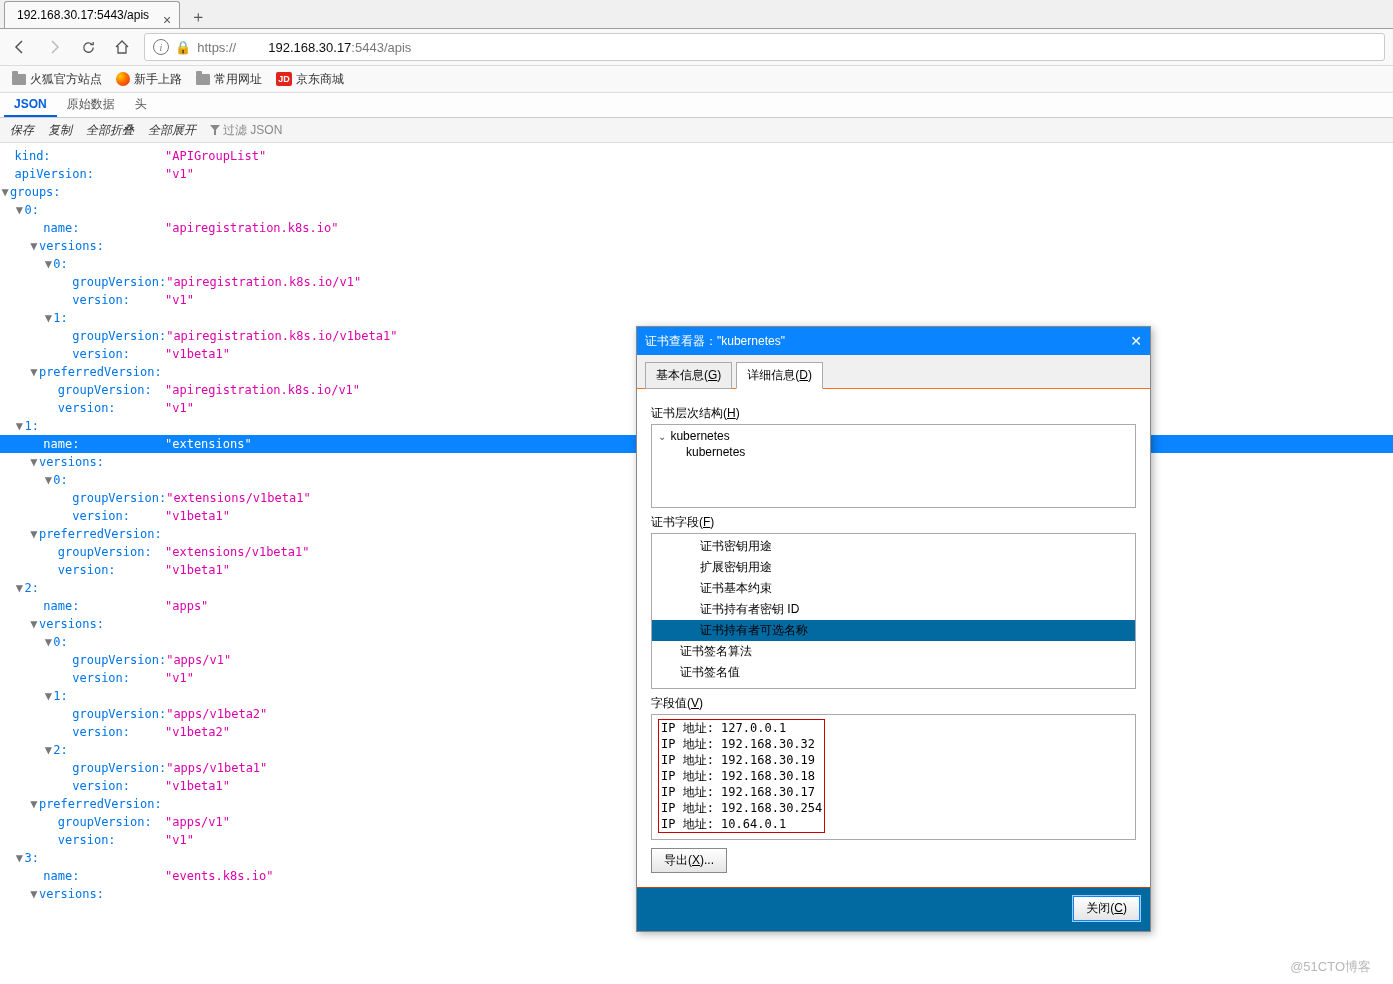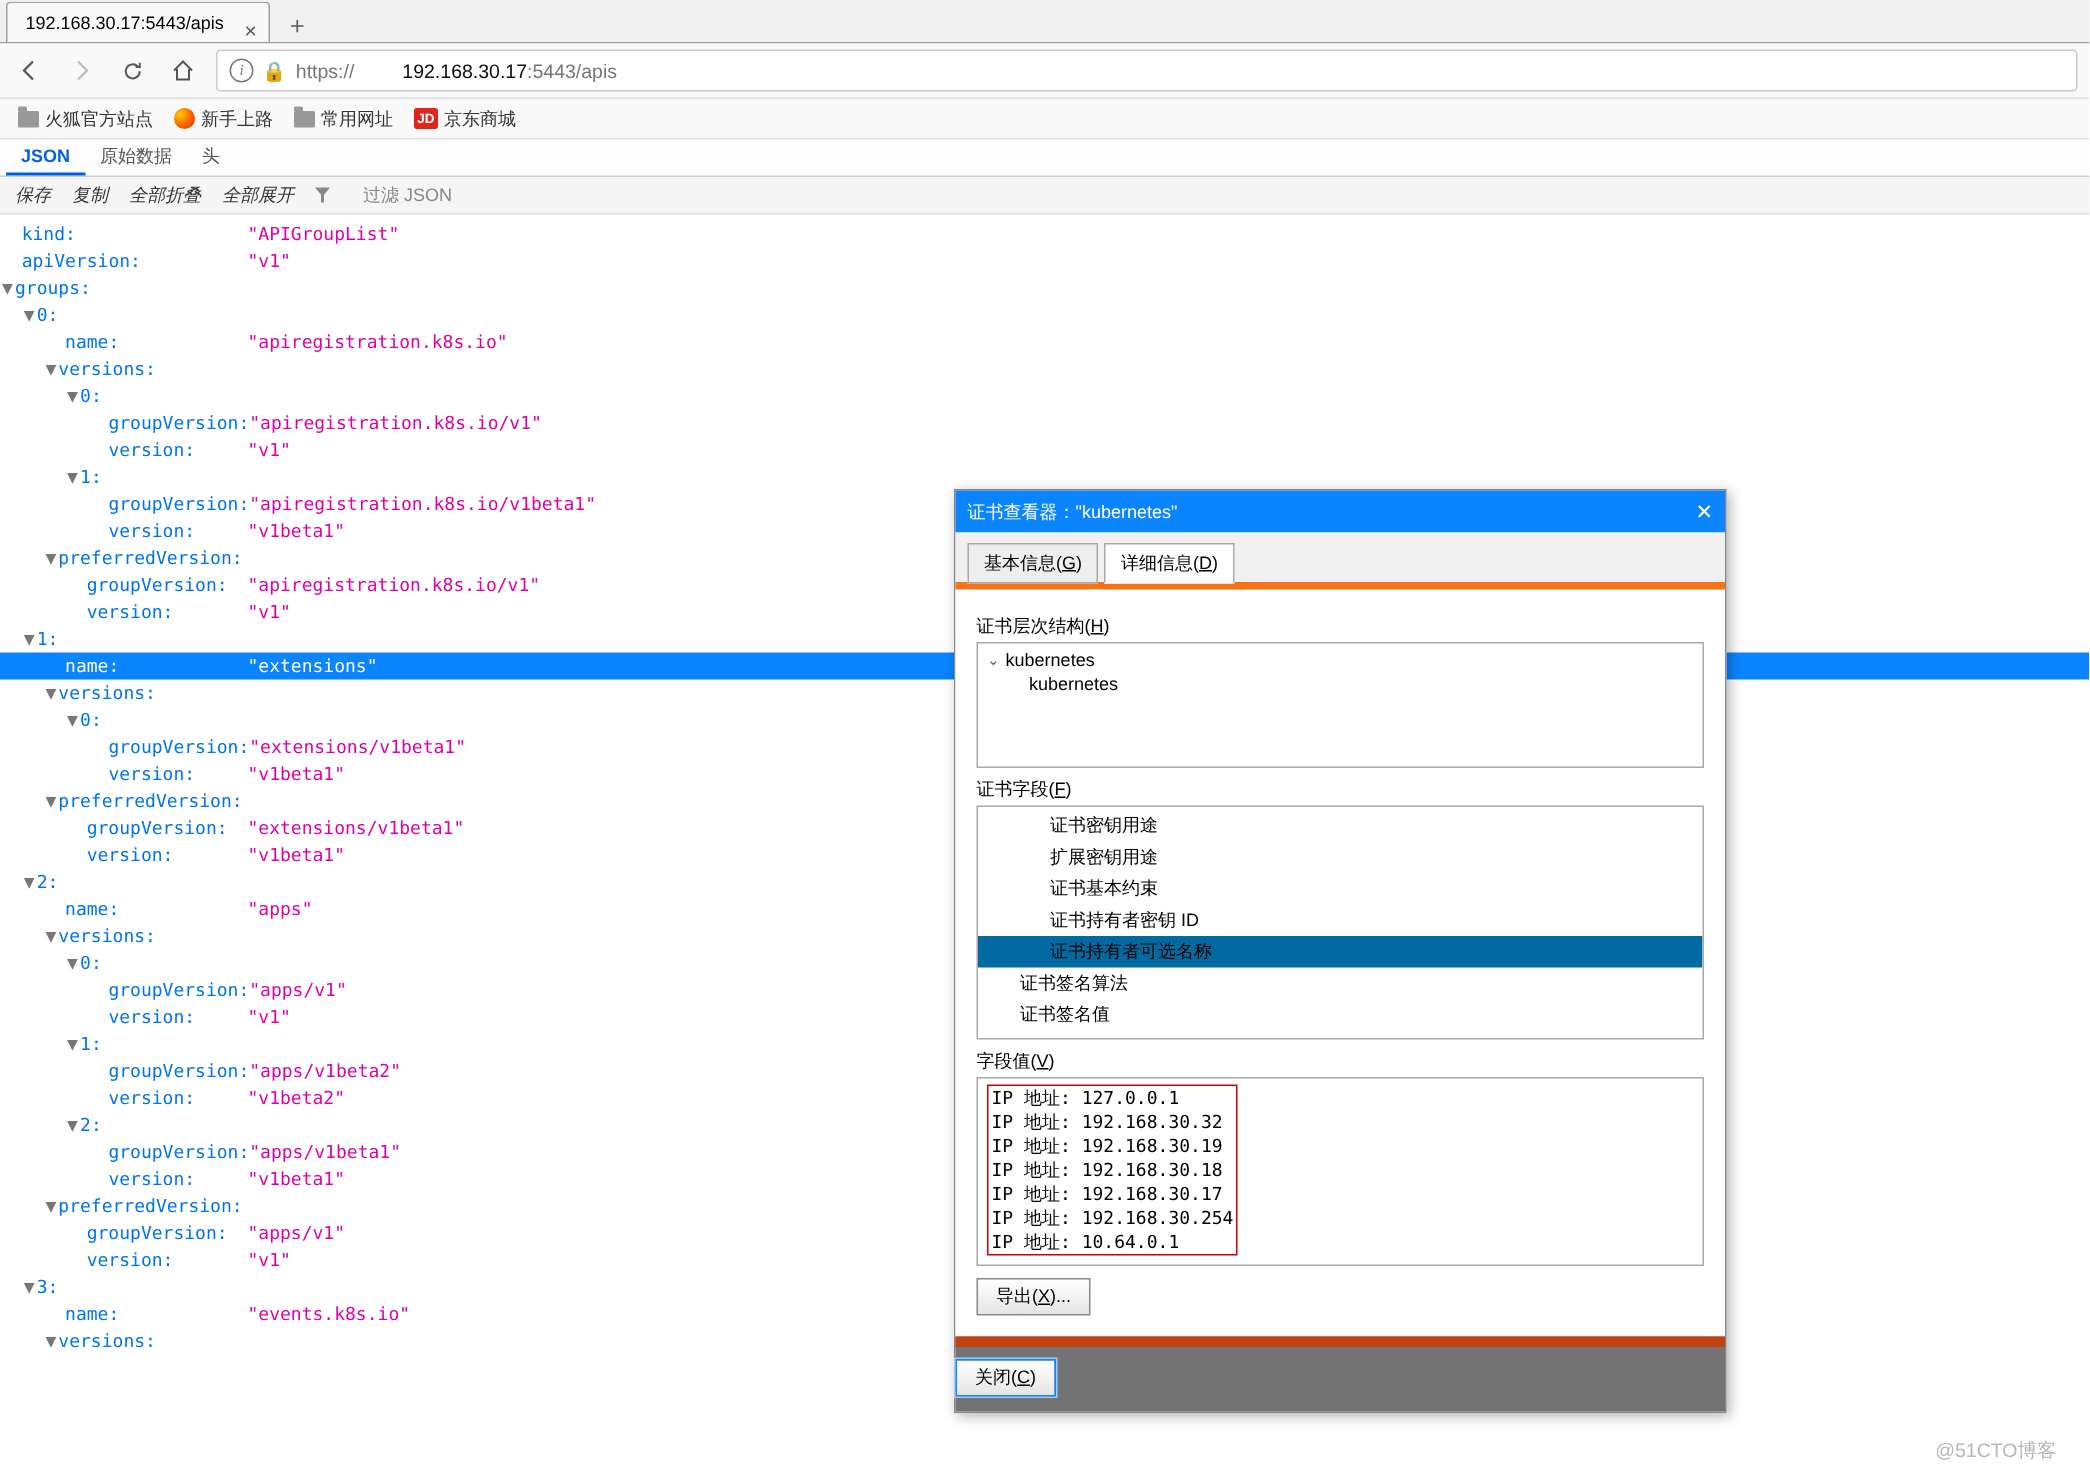--- a/index.html
+++ b/index.html
@@ -19,55 +19,55 @@
   .bm{display:flex;align-items:center;gap:4px;color:#333;}
   .folder-ic{width:14px;height:11px;background:#999;border-radius:1px;position:relative;}
   .folder-ic::before{content:"";position:absolute;top:-3px;left:0;width:6px;height:3px;background:#999;border-radius:1px 1px 0 0;}
   .ff-ic{width:14px;height:14px;background:radial-gradient(circle at 30% 30%,#ffcc00,#ff6600,#cc3300);border-radius:50%;}
   .jd-ic{width:16px;height:14px;background:#e1251b;color:#fff;font-size:9px;font-weight:bold;display:flex;align-items:center;justify-content:center;border-radius:2px;}
   .json-tabs{height:24px;border-bottom:1px solid #ccc;display:flex;align-items:flex-end;padding:0 4px;background:#fdfdfd;}
   .json-tab{padding:4px 10px;color:#555;}
   .json-tab.active{color:#0060df;border-bottom:2px solid #0060df;font-weight:bold;}
   .json-toolbar{height:24px;border-bottom:1px solid #ddd;display:flex;align-items:center;padding:0 4px;gap:2px;background:#f5f5f5;}
   .tool-btn{padding:2px 6px;color:#333;font-style:italic;}
-  .filter{display:flex;align-items:center;gap:22px;color:#888;margin-left:6px;}
+  .filter{display:flex;align-items:center;gap:3px;color:#888;margin-left:6px;}
   .funnel{width:10px;height:10px;display:inline-block;position:relative;}
   .funnel::before{content:"";position:absolute;top:0;left:0;border-left:5px solid transparent;border-right:5px solid transparent;border-top:6px solid #888;}
   .funnel::after{content:"";position:absolute;top:5px;left:4px;width:2px;height:5px;background:#888;}
   .json-body{font-family:Consolas,monospace;font-size:12px;line-height:18px;padding:4px 0;position:relative;}
   .row{display:flex;white-space:pre;}
   .row.hl{background:#0a84ff;color:#fff;}
   .row.hl .key,.row.hl .str,.row.hl .caret{color:#fff;}
   .key{color:#0074e8;}
   .str{color:#dd00a9;}
   .caret{color:#777;width:10px;display:inline-block;text-align:center;}
   .row .kcell{min-width:165px;}
   
   .dialog{position:absolute;left:636px;top:183px;width:513px;background:#fff;border:1px solid #888;box-shadow:2px 2px 8px rgba(0,0,0,.3);z-index:50;}
   .dlg-title{height:28px;background:#0a84ff;color:#fff;display:flex;align-items:center;padding:0 8px;font-size:12px;justify-content:space-between;}
   .dlg-close{font-size:14px;cursor:pointer;}
   .dlg-tabs{display:flex;padding:6px 8px 0 8px;background:#f0f0f0;gap:4px;}
   .dlg-tab{padding:4px 10px;border:1px solid #aaa;background:#eee;position:relative;top:1px;}
   .dlg-tab.active{background:#fff;border-bottom:1px solid #fff;}
-  .dlg-body{border-top:5px solid #f97316;padding:10px 14px 14px 14px;background:#fff;}
+  .dlg-body{border-top:1px solid #f97316;padding:10px 14px 14px 14px;background:#fff;}
   .fs-label{font-weight:normal;margin:6px 0 2px 0;}
   .box{border:1px solid #aaa;background:#fff;}
   .hier-box{height:74px;padding:4px 6px;overflow:auto;}
   .hier-parent{display:flex;align-items:center;gap:4px;}
   .hier-caret{font-size:10px;color:#555;}
   .hier-child{padding-left:28px;margin-top:2px;}
   .fields-box{height:150px;padding:2px 0;overflow-y:scroll;}
   .field-item{padding:2px 0 2px 48px;}
   .field-item.lvl2{padding-left:28px;}
   .field-item.sel{background:#0369a1;}
   .value-box{height:116px;padding:4px 6px;font-family:Consolas,monospace;font-size:12px;line-height:16px;overflow-y:scroll;position:relative;}
   .value-inner{border:1px solid #c00;padding:0 2px;display:inline-block;}
   .dlg-btn{border:1px solid #888;background:linear-gradient(#fff,#e5e5e5);padding:3px 12px;font-size:12px;}
   .btn-row{margin-top:8px;}
-  .close-row{display:flex;justify-content:flex-start;padding:8px 10px 10px 0;background:#737373;border-top:7px solid #c2410c;}
+  .close-row{display:flex;justify-content:flex-end;padding:8px 10px 10px 0;background:#0369a1;border-top:1px solid #c2410c;}
   .close-btn{border:1px solid #0a84ff;outline:1px solid #9ecbff;}
   .watermark{position:fixed;right:22px;bottom:8px;color:#b7b7b7;font-size:13px;margin-top:12px;}
   .content-wrap{position:relative;height:calc(100% - 138px);overflow:hidden;}
   .u{text-decoration:underline;}
 </style>
 </head>
 <body>
 
 <div class="browser-tabs">
   <div class="tab">

